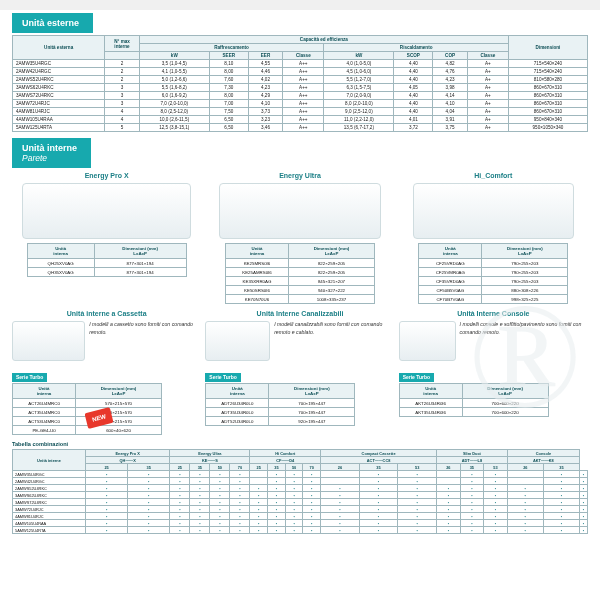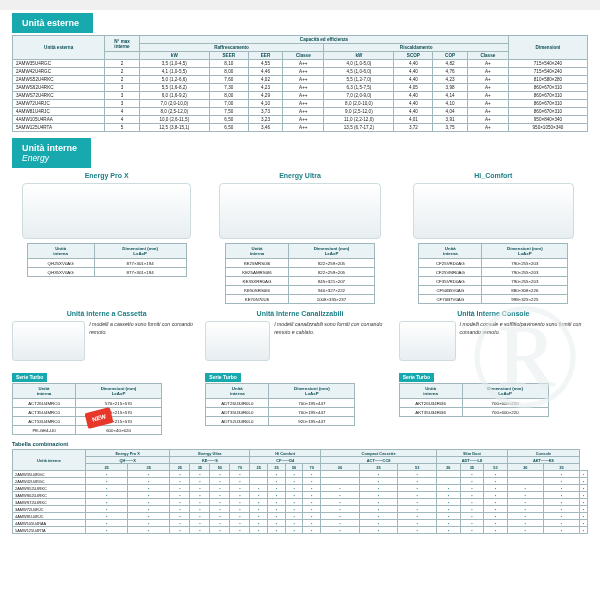--- a/index.html
+++ b/index.html
@@ -185,21 +185,21 @@
           <td>3,75</td>
           <td>A+</td>
           <td>950×1050×340</td>
         </tr>
       </tbody>
   </table>
 
   <div style="padding:6px 0 0 12px;">
     <span class="section-tab">
       <span>Unità interne</span>
-      <span class="sub">Energy</span>
+      <span class="sub">Parete</span>
     </span>
   </div>
 
   <div class="wm">®</div>
 
   <div style="display:flex;gap:4px;padding:4px 12px 0 12px;">
     <div style="flex:1;position:relative;">
       <div class="model-title">Energy Pro X</div>
       <div class="img-ph" style="height:54px;margin:4px 10px;border-radius:4px;"></div>
       <div class="new-badge">NEW</div>

